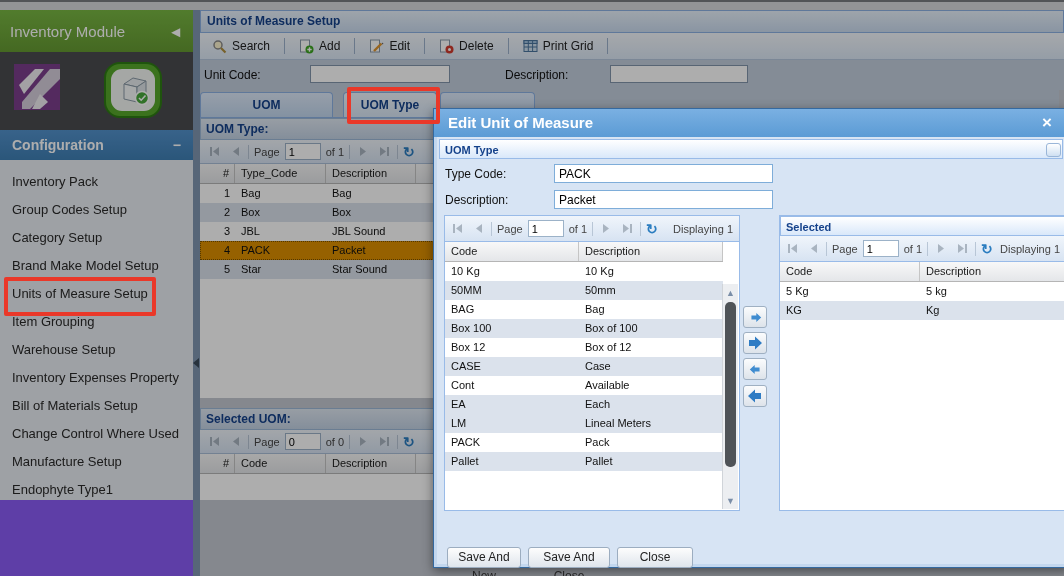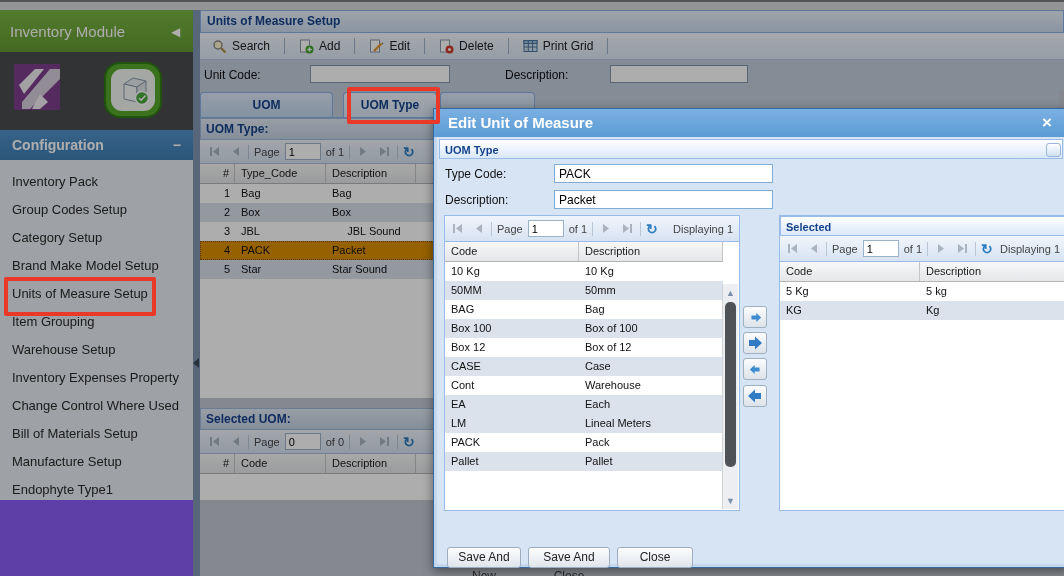--- a/index.html
+++ b/index.html
@@ -148,22 +148,22 @@
     </div>
     <div class="sb-menu">
         <div class="sb-item">Inventory Pack</div>
         <div class="sb-item">Group Codes Setup</div>
         <div class="sb-item">Category Setup</div>
         <div class="sb-item">Brand Make Model Setup</div>
         <div class="sb-item">Units of Measure Setup</div>
         <div class="sb-item">Item Grouping</div>
         <div class="sb-item">Warehouse Setup</div>
         <div class="sb-item">Inventory Expenses Property</div>
+        <div class="sb-item">Bill of Materials Setup</div>
         <div class="sb-item">Change Control Where Used</div>
-        <div class="sb-item">Bill of Materials Setup</div>
         <div class="sb-item">Manufacture Setup</div>
         <div class="sb-item">Endophyte Type1</div>
       </div>
   </div>
 
   <div class="abs splitter">
     <div class="split-arrow"></div>
   </div>
 
   <div class="abs main-bg"></div>
@@ -280,21 +280,21 @@
           <div class="g-cell" style="width: 90px;">Bag</div>
         </div>
         <div class="g-row alt">
           <div class="g-cell num" style="width: 35px;">2</div>
           <div class="g-cell" style="width: 91px;">Box</div>
           <div class="g-cell" style="width: 90px;">Box</div>
         </div>
         <div class="g-row">
           <div class="g-cell num" style="width: 35px;">3</div>
           <div class="g-cell" style="width: 91px;">JBL</div>
-          <div class="g-cell" style="width: 90px; text-align: center;">JBL Sound</div>
+          <div class="g-cell" style="width: 90px;">JBL Sound</div>
         </div>
         <div class="g-row sel">
           <div class="g-cell num" style="width: 35px;">4</div>
           <div class="g-cell" style="width: 91px;">PACK</div>
           <div class="g-cell" style="width: 90px;">Packet</div>
         </div>
         <div class="g-row alt">
           <div class="g-cell num" style="width: 35px;">5</div>
           <div class="g-cell" style="width: 91px;">Star</div>
           <div class="g-cell" style="width: 90px;">Star Sound</div>
@@ -417,21 +417,21 @@
             <div class="g-row">
               <div class="g-cell" style="width: 134px;">Box 12</div>
               <div class="g-cell" style="flex: 1 1 0%;">Box of 12</div>
             </div>
             <div class="g-row alt">
               <div class="g-cell" style="width: 134px;">CASE</div>
               <div class="g-cell" style="flex: 1 1 0%;">Case</div>
             </div>
             <div class="g-row">
               <div class="g-cell" style="width: 134px;">Cont</div>
-              <div class="g-cell" style="flex: 1 1 0%;">Warehouse</div>
+              <div class="g-cell" style="flex: 1 1 0%;">Available</div>
             </div>
             <div class="g-row alt">
               <div class="g-cell" style="width: 134px;">EA</div>
               <div class="g-cell" style="flex: 1 1 0%;">Each</div>
             </div>
             <div class="g-row alt">
               <div class="g-cell" style="width: 134px;">LM</div>
               <div class="g-cell" style="flex: 1 1 0%;">Lineal Meters</div>
             </div>
             <div class="g-row">

